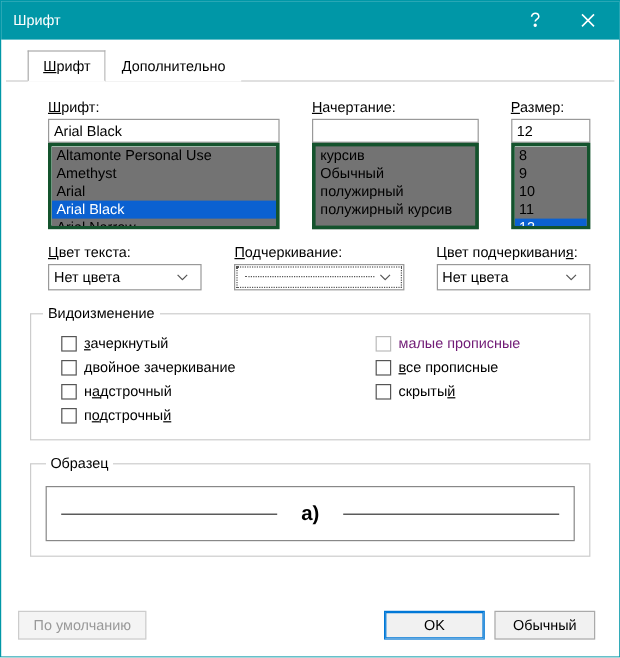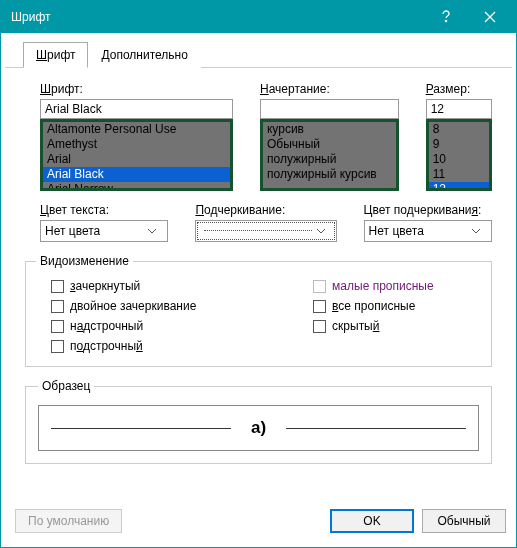--- a/index.html
+++ b/index.html
@@ -29,21 +29,21 @@
   fieldset { border: 1px solid #ccc; margin: 12px 0 0 0; padding: 8px 10px 10px 10px; }
   legend { padding: 0 4px; }
   .chk-row { display: flex; align-items: center; gap: 6px; margin: 3px 0; cursor: pointer; }
   .chk-row.disabled { color: #701a75; cursor: default; }
   .chk { width: 13px; height: 13px; border: 1px solid #555; background: #fff; flex-shrink: 0; }
   .chk.disabled { border-color: #bbb; }
   .chk-row .ul { text-decoration: underline; }
   .preview-box { border: 1px solid #888; height: 46px; display: flex; align-items: center; justify-content: center; }
   .preview-box .line { height: 1px; background: #333; flex: 1; margin: 0 12px; }
   .preview-box .txt { font-weight: 900; font-size: 17px; font-family: "Arial Black", Arial, sans-serif; padding: 0 8px; }
-  .footer { display: flex; gap: 8px; padding: 10px 10px 14px 14px; align-items: center; }
+  .footer { display: flex; gap: 8px; padding: 10px 20px 14px 14px; align-items: center; }
   .footer .spacer { flex: 1; }
   .dbtn { min-width: 84px; height: 24px; border: 1px solid #aaa; background: #f1f1f1; cursor: pointer; padding: 0 12px; display: flex; align-items: center; justify-content: center; }
   .dbtn.disabled { color: #999; border-color: #ccc; background: #f4f4f4; cursor: default; }
   .dbtn.primary { border-color: #0078d7; box-shadow: inset 0 0 0 1px #0078d7; }
   .underline-swatch { flex:1; height:2px; border-top:1px dotted #555; margin: 0 4px; }
 </style>
 </head>
 <body>
 
 <div class="window">

